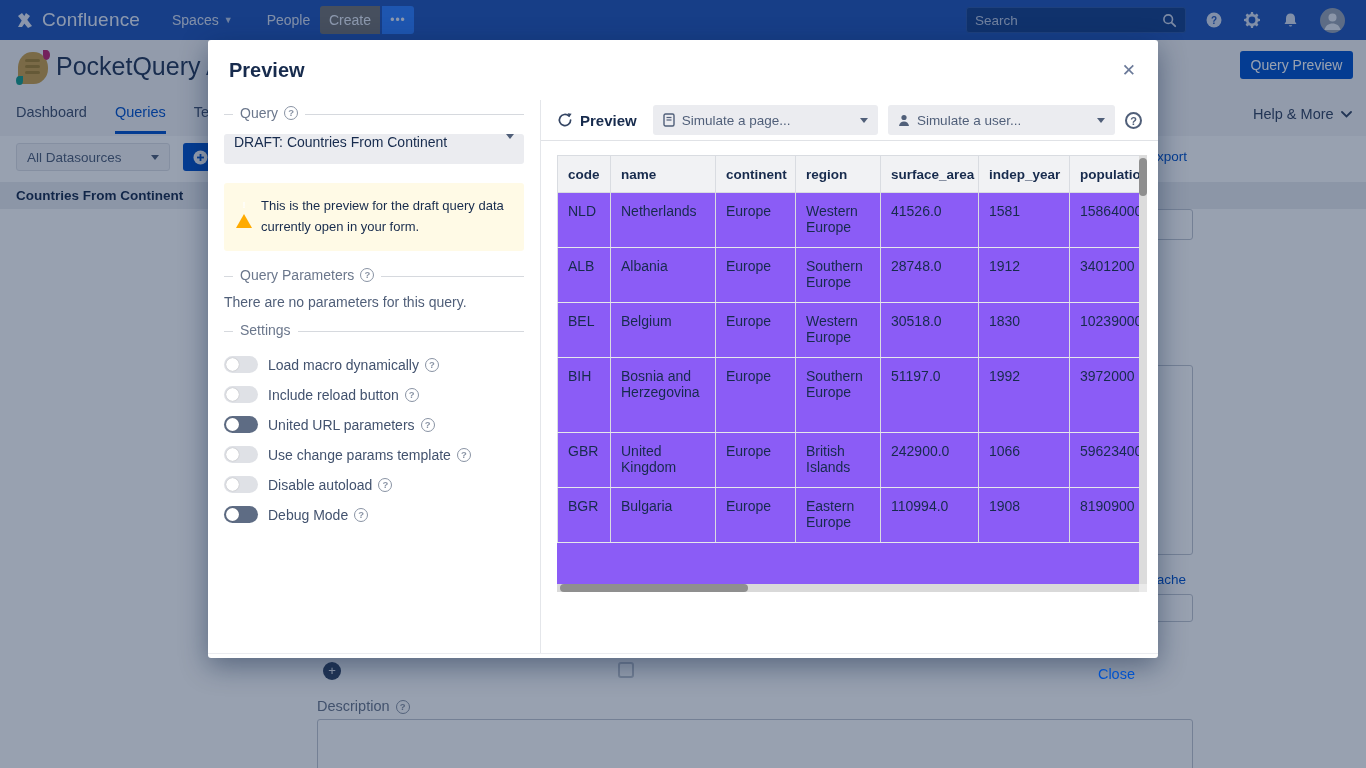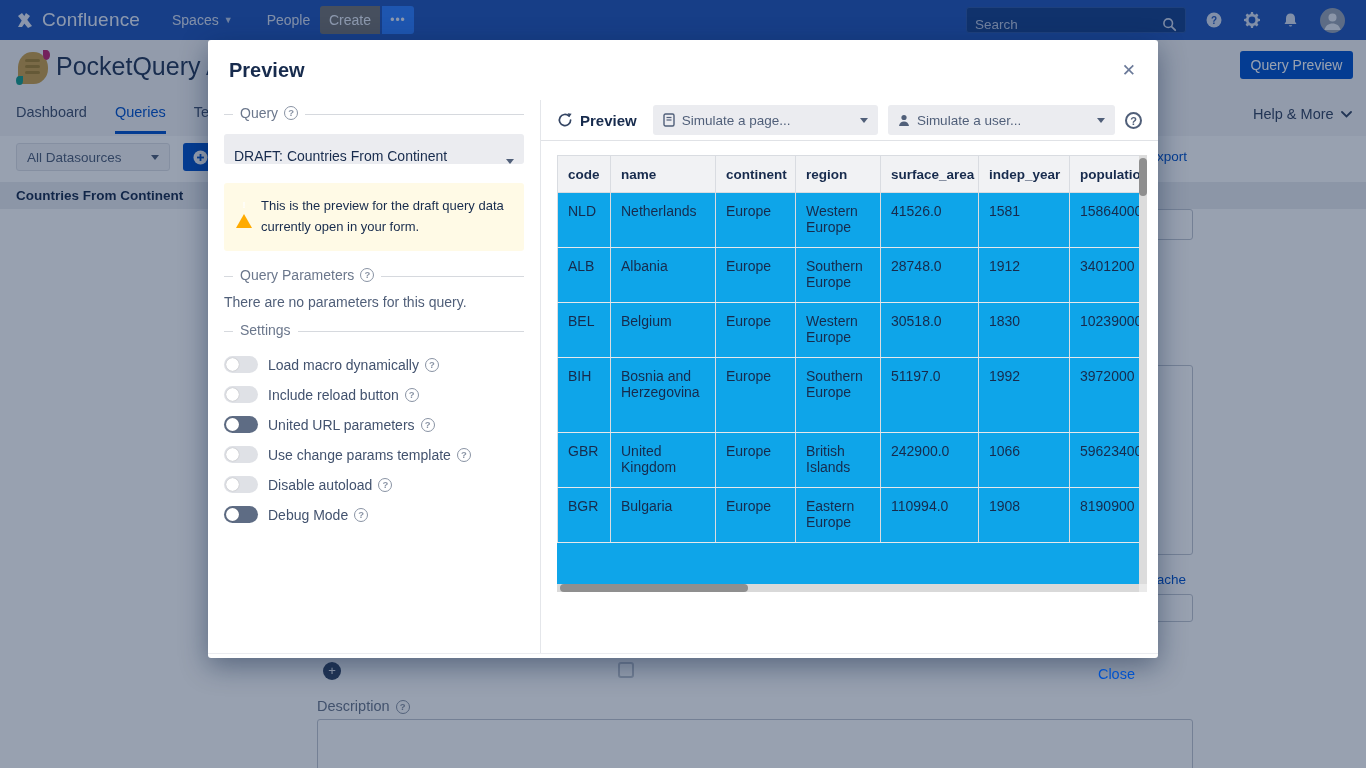--- a/index.html
+++ b/index.html
@@ -15,21 +15,21 @@
     color:#EAF0FB; font-size:19px; font-weight:normal; letter-spacing:.2px; }
   #nav-menu { position:absolute; left:172px; top:0; height:40px; display:flex; align-items:center; gap:34px;
     color:#D7E0F2; font-size:14px; }
   .nav-item { display:flex; align-items:center; gap:5px; cursor:pointer; }
   .nav-chevron { font-size:9px; color:#B9C8E6; }
   #create-btn { position:absolute; left:320px; top:6px; width:60px; height:28px; background:#737373;
     color:#EAF0FB; font-size:14px; border:none; border-radius:3px 0 0 3px; cursor:pointer; }
   #more-btn { position:absolute; left:382px; top:6px; width:32px; height:28px; background:#2E7EFF;
     color:#EAF0FB; font-size:12px; border:none; border-radius:0 3px 3px 0; cursor:pointer; letter-spacing:1px;}
   #nav-search { position:absolute; left:966px; top:7px; width:220px; height:26px; background:#15408A;
-    border:1px solid #2D59A8; border-radius:3px; display:flex; align-items:flex-end; padding:0 8px; }
+    border:1px solid #2D59A8; border-radius:3px; display:flex; align-items:center; padding:0 8px; }
   #nav-search input { flex:1; background:transparent; border:none; outline:none; color:#DEE6F5; font-size:13.5px; }
   #nav-search input::placeholder { color:#BBC8E2; }
   .nav-icon { position:absolute; top:0; height:40px; display:flex; align-items:center; justify-content:center;
     width:28px; color:#D7E0F2; cursor:pointer; }
   #avatar { position:absolute; left:1320px; top:8px; width:25px; height:25px; border-radius:50%;
     background:#9AA4B5; overflow:hidden; cursor:pointer; }
 
   
   #page-band { position:absolute; left:0; top:40px; width:1366px; height:96px; background:#F4F5F7; }
   #pq-logo { position:absolute; left:16px; top:50px; width:34px; height:36px; }
@@ -84,21 +84,21 @@
   #modal-footer { position:absolute; left:0; top:613px; width:950px; height:45px; border-top:1px solid #EBECF0; }
   #close-link { position:absolute; right:23px; top:12px; color:#0052CC; font-size:14.5px; cursor:pointer; }
 
   
   .legend-row { position:relative; border-top:1px solid #D6D9DE; height:1px; }
   .legend-row .legend { position:absolute; left:9px; top:-10px; background:#fff; padding:0 7px;
     color:#6B778C; font-size:14px; display:flex; align-items:center; gap:6px; white-space:nowrap; }
   .qmark { display:inline-block; width:14px; height:14px; border:1.5px solid #8993A4; border-radius:50%;
     color:#8993A4; font-size:9.5px; line-height:12px; text-align:center; font-weight:bold; flex:none; }
   #query-select { margin-top:19px; height:30px; background:#EBECF0; border-radius:3px; display:flex;
-    align-items:flex-end; padding:0 10px; color:#172B4D; font-size:14px; cursor:pointer; }
+    align-items:flex-start; padding:0 10px; color:#172B4D; font-size:14px; cursor:pointer; }
   #query-select .dd-arrow { margin-left:auto; }
   .dd-arrow { width:0; height:0; border-left:4.5px solid transparent; border-right:4.5px solid transparent;
     border-top:5px solid #505F79; flex:none; }
   #warning-box { margin-top:19px; background:#FFFAE6; border-radius:3px; padding:12px 12px 13px 12px;
     display:flex; gap:9px; }
   #warning-box .wtext { color:#172B4D; font-size:13px; line-height:1.65; }
   .warn-icon { flex:none; width:16px; height:14px; margin-top:2px; position:relative; }
   .warn-icon .tri { width:0; height:0; border-left:8px solid transparent; border-right:8px solid transparent;
     border-bottom:14px solid #FFAB00; }
   .warn-icon .bang { position:absolute; left:0; top:3px; width:16px; text-align:center; color:#fff;
@@ -122,21 +122,21 @@
   .sim-select { height:30px; background:#EBECF0; border-radius:3px; display:flex; align-items:center;
     padding:0 10px; gap:7px; color:#505F79; font-size:13.5px; cursor:pointer; }
   #page-select { width:230px; }
   #user-select { width:232px; }
   .sim-select .dd-arrow { margin-left:auto; }
   #preview-help { margin-left:auto; }
   .qmark.big { width:17px; height:17px; font-size:11px; line-height:14px; border-width:2px;
     color:#505F79; border-color:#505F79; }
 
   
-  #table-wrap { position:absolute; left:16px; top:55px; width:590px; height:437px; overflow:hidden; background:#0ea5e9; }
+  #table-wrap { position:absolute; left:16px; top:55px; width:590px; height:437px; overflow:hidden; background:#8b5cf6; }
   #data-table { border-collapse:collapse; width:582px; table-layout:fixed; }
   #data-table th { background:#F1F2F4; text-align:left; font-size:13.5px; font-weight:bold; color:#172B4D;
     padding:10px 10px; border:1px solid #D9DCE1; height:37px; }
   #data-table td { font-size:14px; color:#172B4D; padding:10px 10px; vertical-align:top;
     border-left:1px solid #D9DCE1; border-right:1px solid #D9DCE1; border-bottom:1px solid #E6E8EB;
     height:55px; overflow:hidden; white-space:normal; }
   #data-table td:last-child, #data-table th:last-child { white-space:nowrap; overflow:hidden; }
   #data-table tbody tr:nth-child(4) td { height:75px; }
   .c0{width:53px}.c1{width:105px}.c2{width:80px}.c3{width:85px}.c4{width:98px}.c5{width:91px}.c6{width:70px}
   #vscroll { position:absolute; right:0; top:0; width:8px; height:429px; background:#DCDCDC; }

